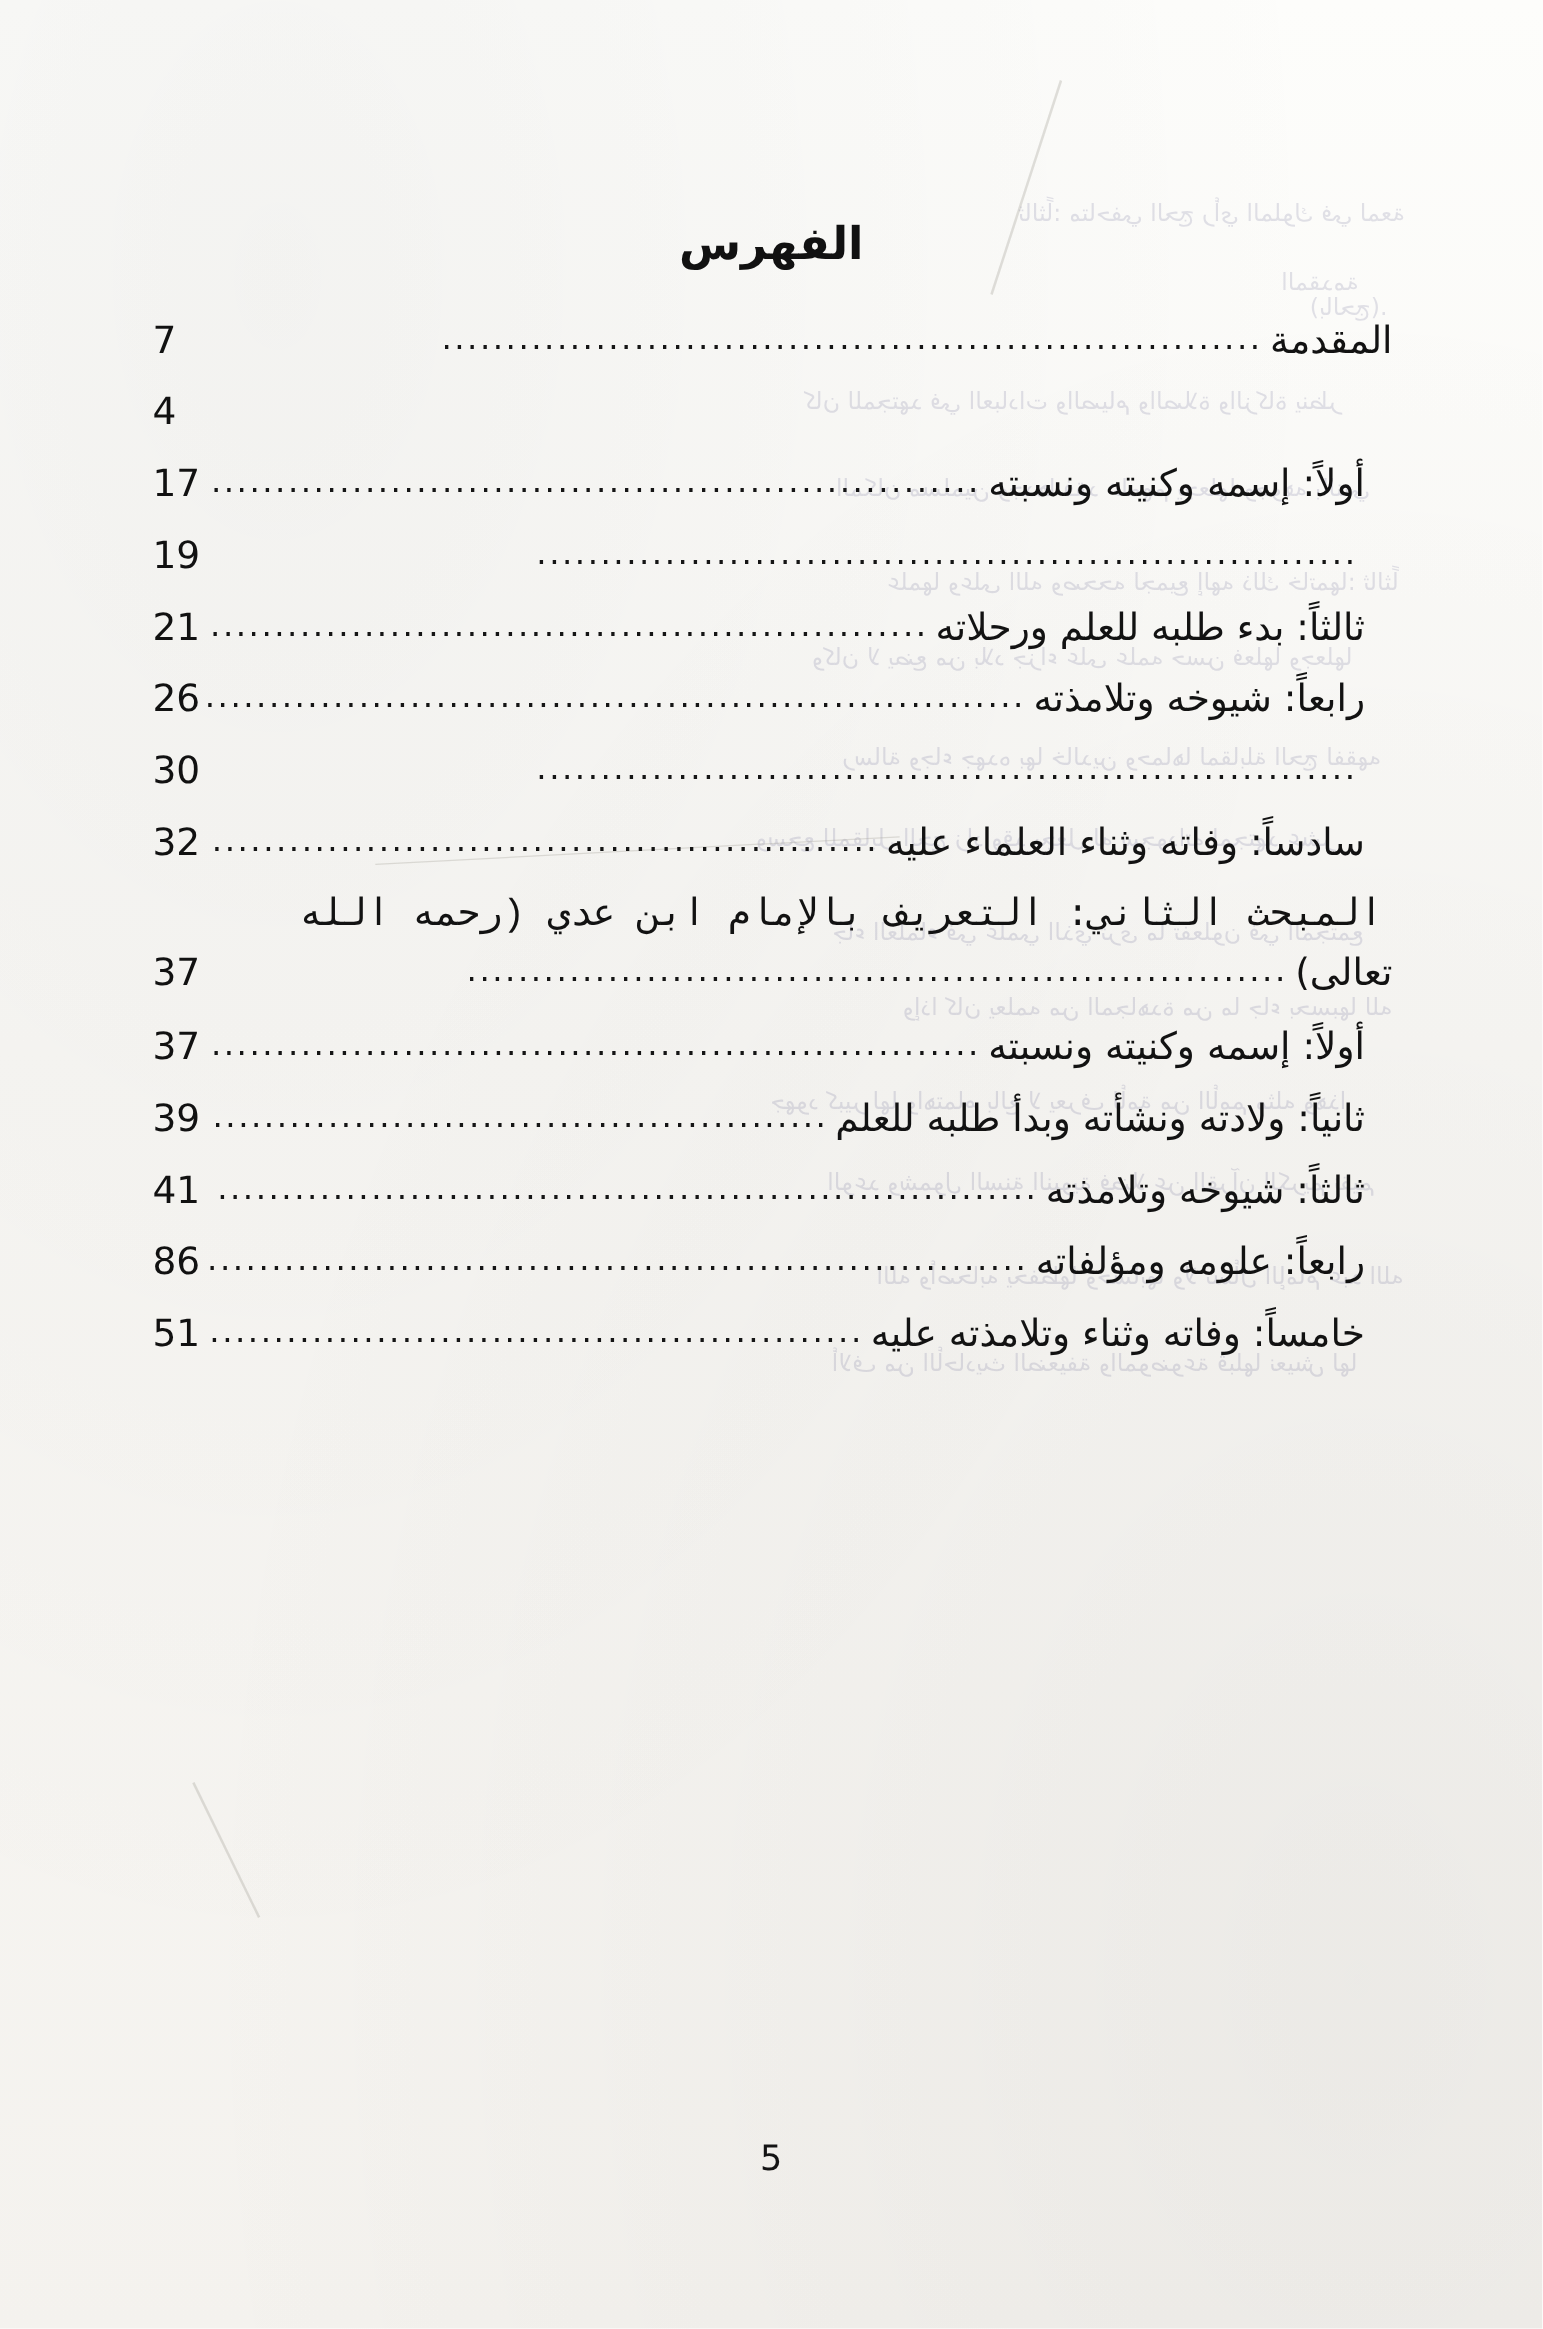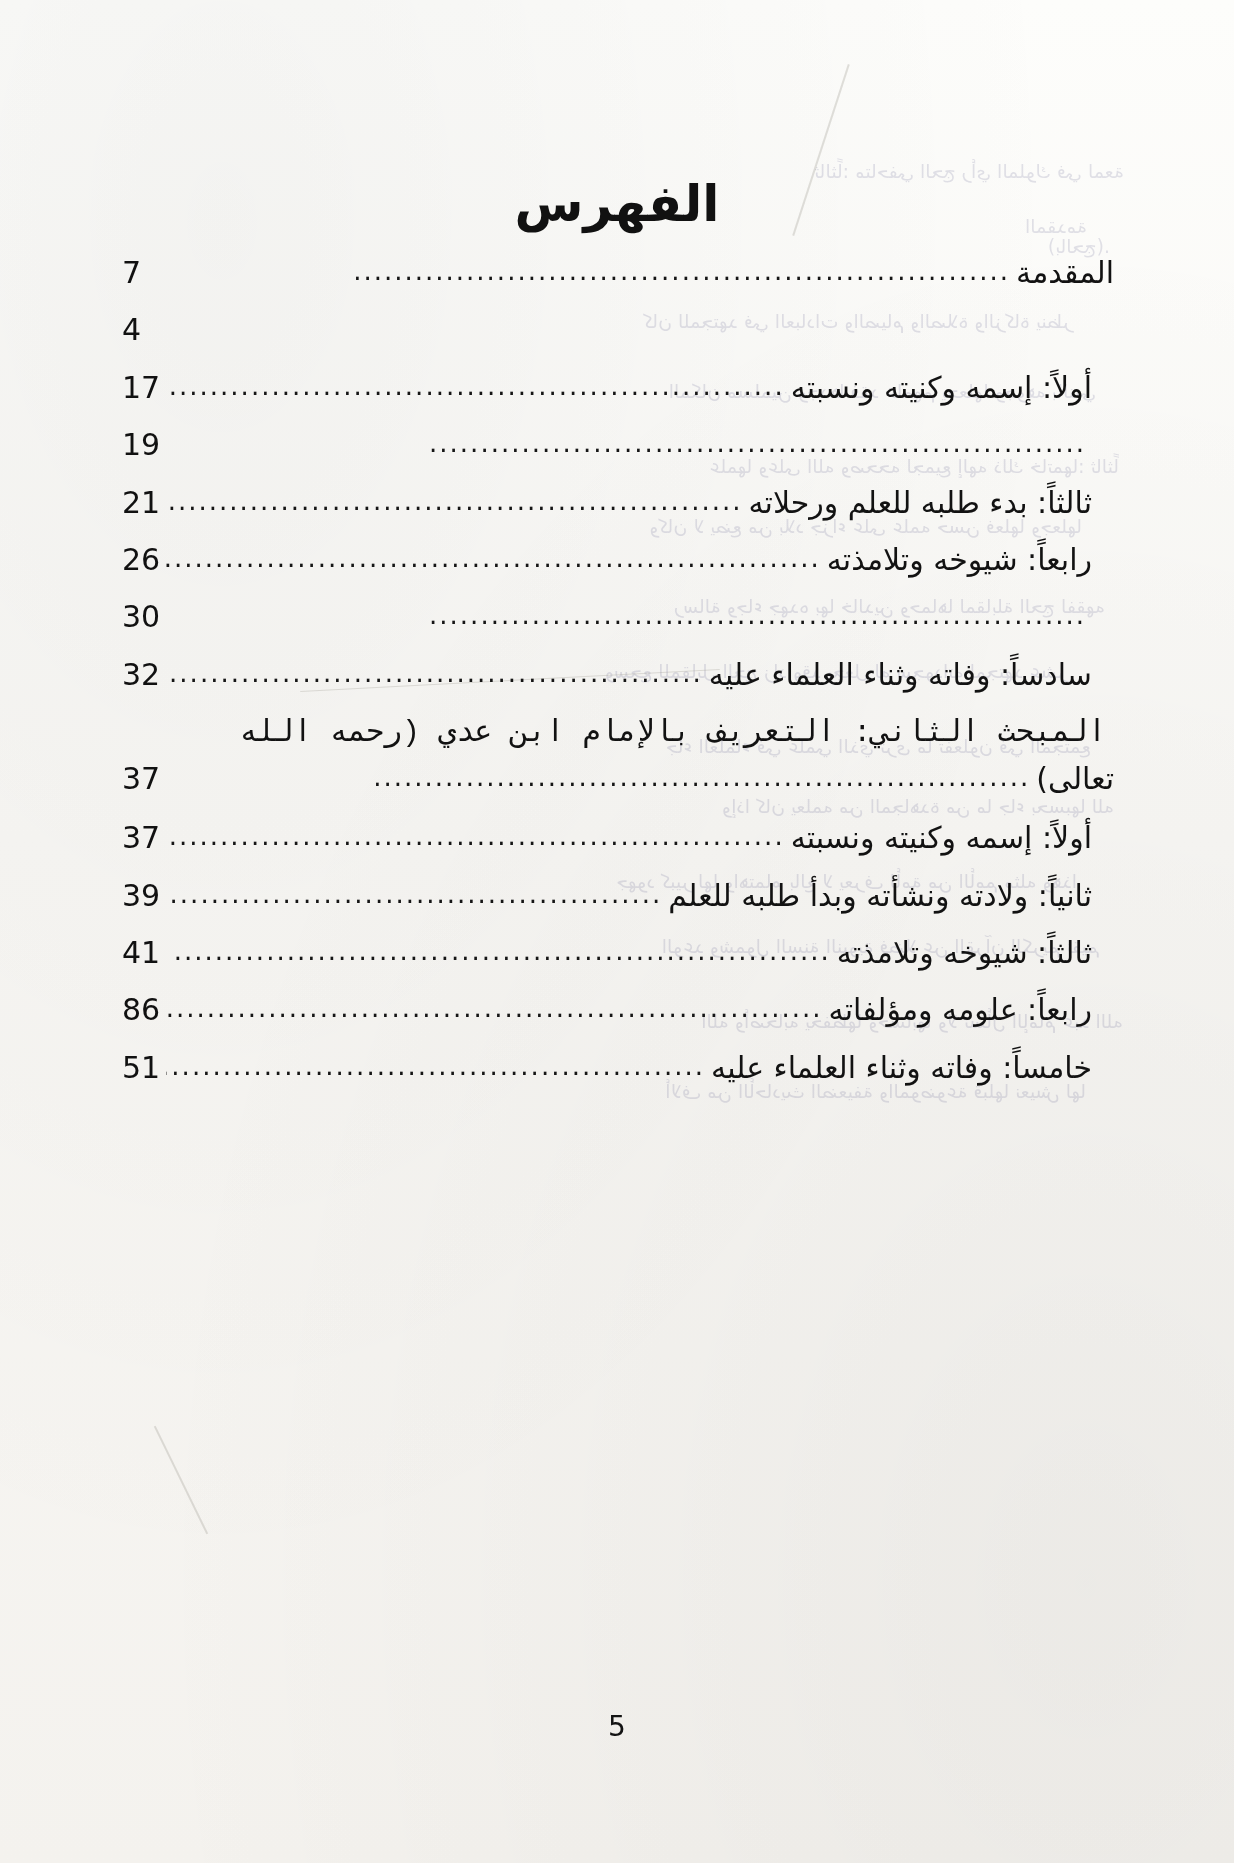--- a/index.html
+++ b/index.html
@@ -49,21 +49,21 @@
     position: absolute;
     inset: 0;
     color: #0d0d0d;
   }
   .doc-title {
     position: absolute;
     top: 175px;
     left: 0;
     right: 0;
     text-align: center;
-    font-size: 50px;
+    font-size: 36px;
     font-weight: bold;
     letter-spacing: 0px;
     color: #111;
   }
   .toc {
     position: absolute;
     top: 252px;
     right: 120px;
     left: 120px;
   }
@@ -223,21 +223,21 @@
           <span class="toc-label">ثالثاً: شيوخه وتلامذته</span>
           <span class="toc-dots">................................................................</span>
           <span class="toc-page">41</span>
         </div>
         <div class="toc-row indent">
           <span class="toc-label">رابعاً: علومه ومؤلفاته</span>
           <span class="toc-dots">................................................................</span>
           <span class="toc-page">86</span>
         </div>
         <div class="toc-row indent">
-          <span class="toc-label">خامساً: وفاته وثناء العلماء عليه</span>
+          <span class="toc-label">خامساً: وفاته وثناء وتلامذته عليه</span>
           <span class="toc-dots">................................................................</span>
           <span class="toc-page">51</span>
         </div>
       </div>
 
     <div class="page-number">5</div>
   </div>
 </div>
 
 </body></html>

